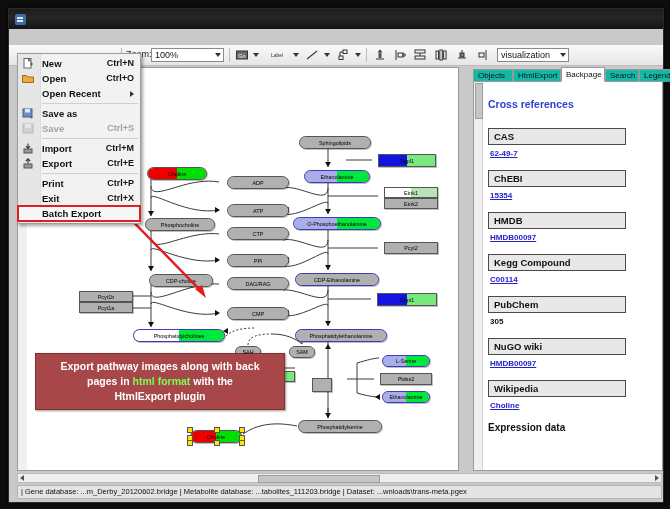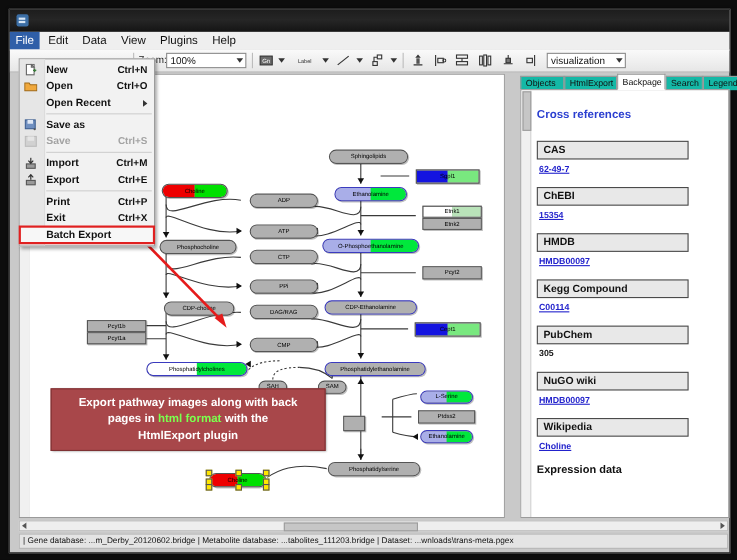--- a/index.html
+++ b/index.html
@@ -115,28 +115,20 @@
 </head>
 <body>
 
 <div id="root">
   <div class="frame">
 
     <div class="titlebar">
       <span class="title-ico"></span>
     </div>
 
-    <div class="menubar">
-      <span class="mi active">File</span>
-      <span class="mi">Edit</span>
-      <span class="mi">Data</span>
-      <span class="mi">View</span>
-      <span class="mi">Plugins</span>
-      <span class="mi">Help</span>
-    </div>
 
     <div class="toolbar">
       <div class="tb-sep" style="left:112px"></div>
       <div class="zoomlbl">Zoom:</div>
       <div class="combo" style="left:142px;top:3px;width:73px;height:14px;">
         <span>100%</span>
         <span class="arw"></span>
       </div>
       <div class="tb-sep" style="left:220px"></div>
 
@@ -432,21 +424,21 @@
               <div class="half" style="left: 0%; width: 50%; background: rgb(20, 20, 224);"></div>
               <div class="half" style="left: 50%; width: 50%; background: rgb(121, 232, 127);"></div>
               <span class="lbl"></span>
             </div>
             <div class="node gene" style="left: 285px; top: 310px; width: 20px; height: 14px;">
               <div class="half" style="left: 0%; width: 100%; background: rgb(176, 176, 176);"></div>
               <span class="lbl"></span>
             </div>
           </div>
 
-        <div class="callout" style="left:19px;top:285px;width:248px;height:55px;text-align:center;">
+        <div class="callout" style="left:8px;top:285px;width:248px;height:55px;text-align:center;">
           <div>
             <div>Export pathway images along with back</div>
             <div>
               <span>pages in </span><span class="hl">html format</span><span> with the</span>
             </div>
             <div>HtmlExport plugin</div>
           </div>
         </div>
       </div>
     </div>

